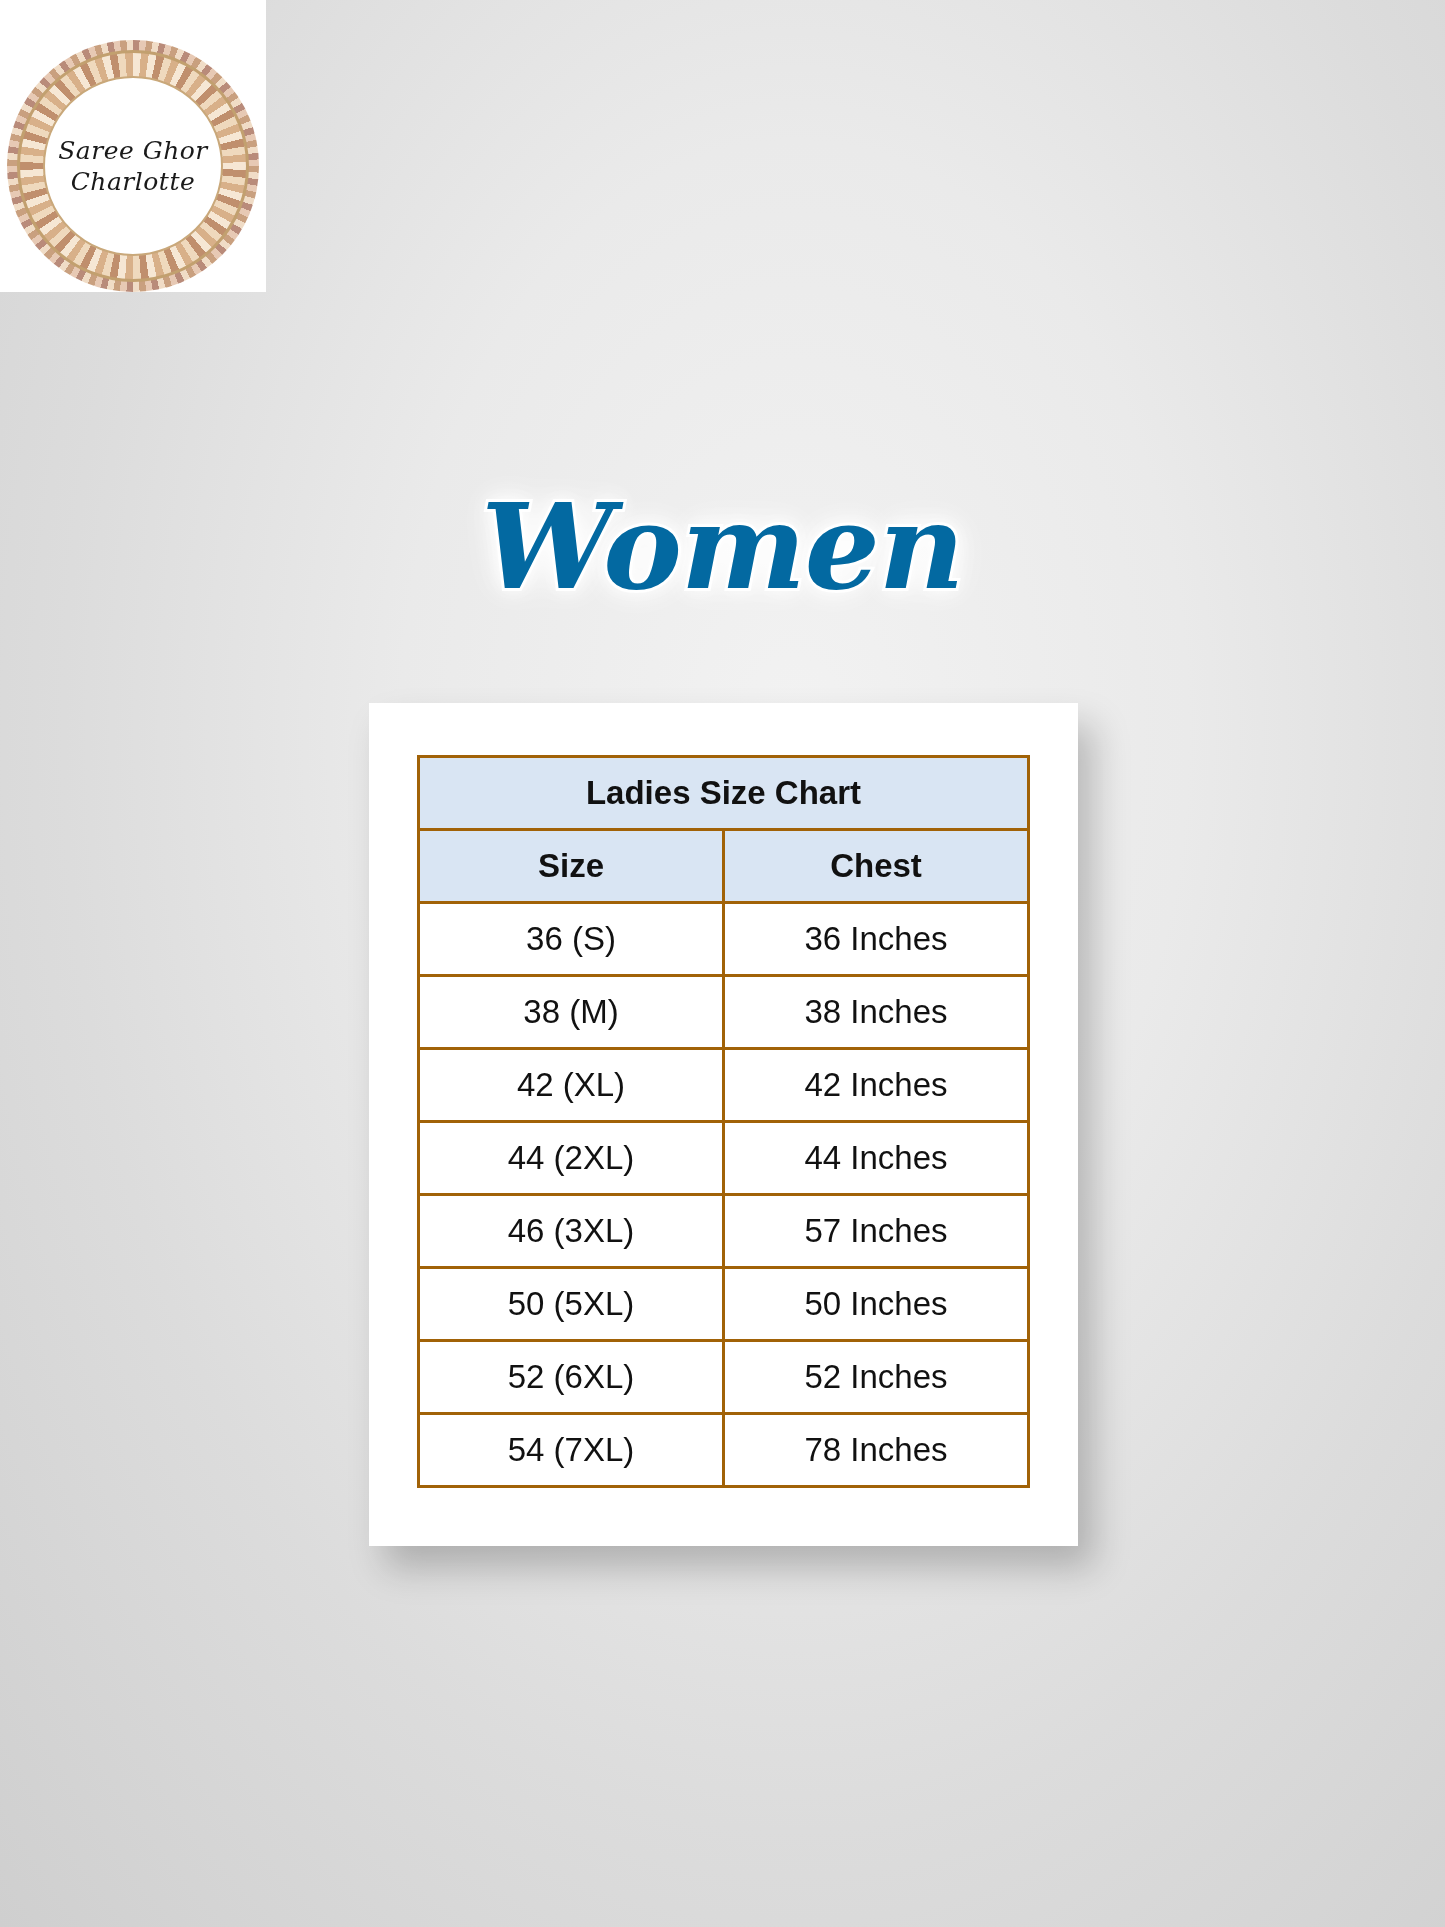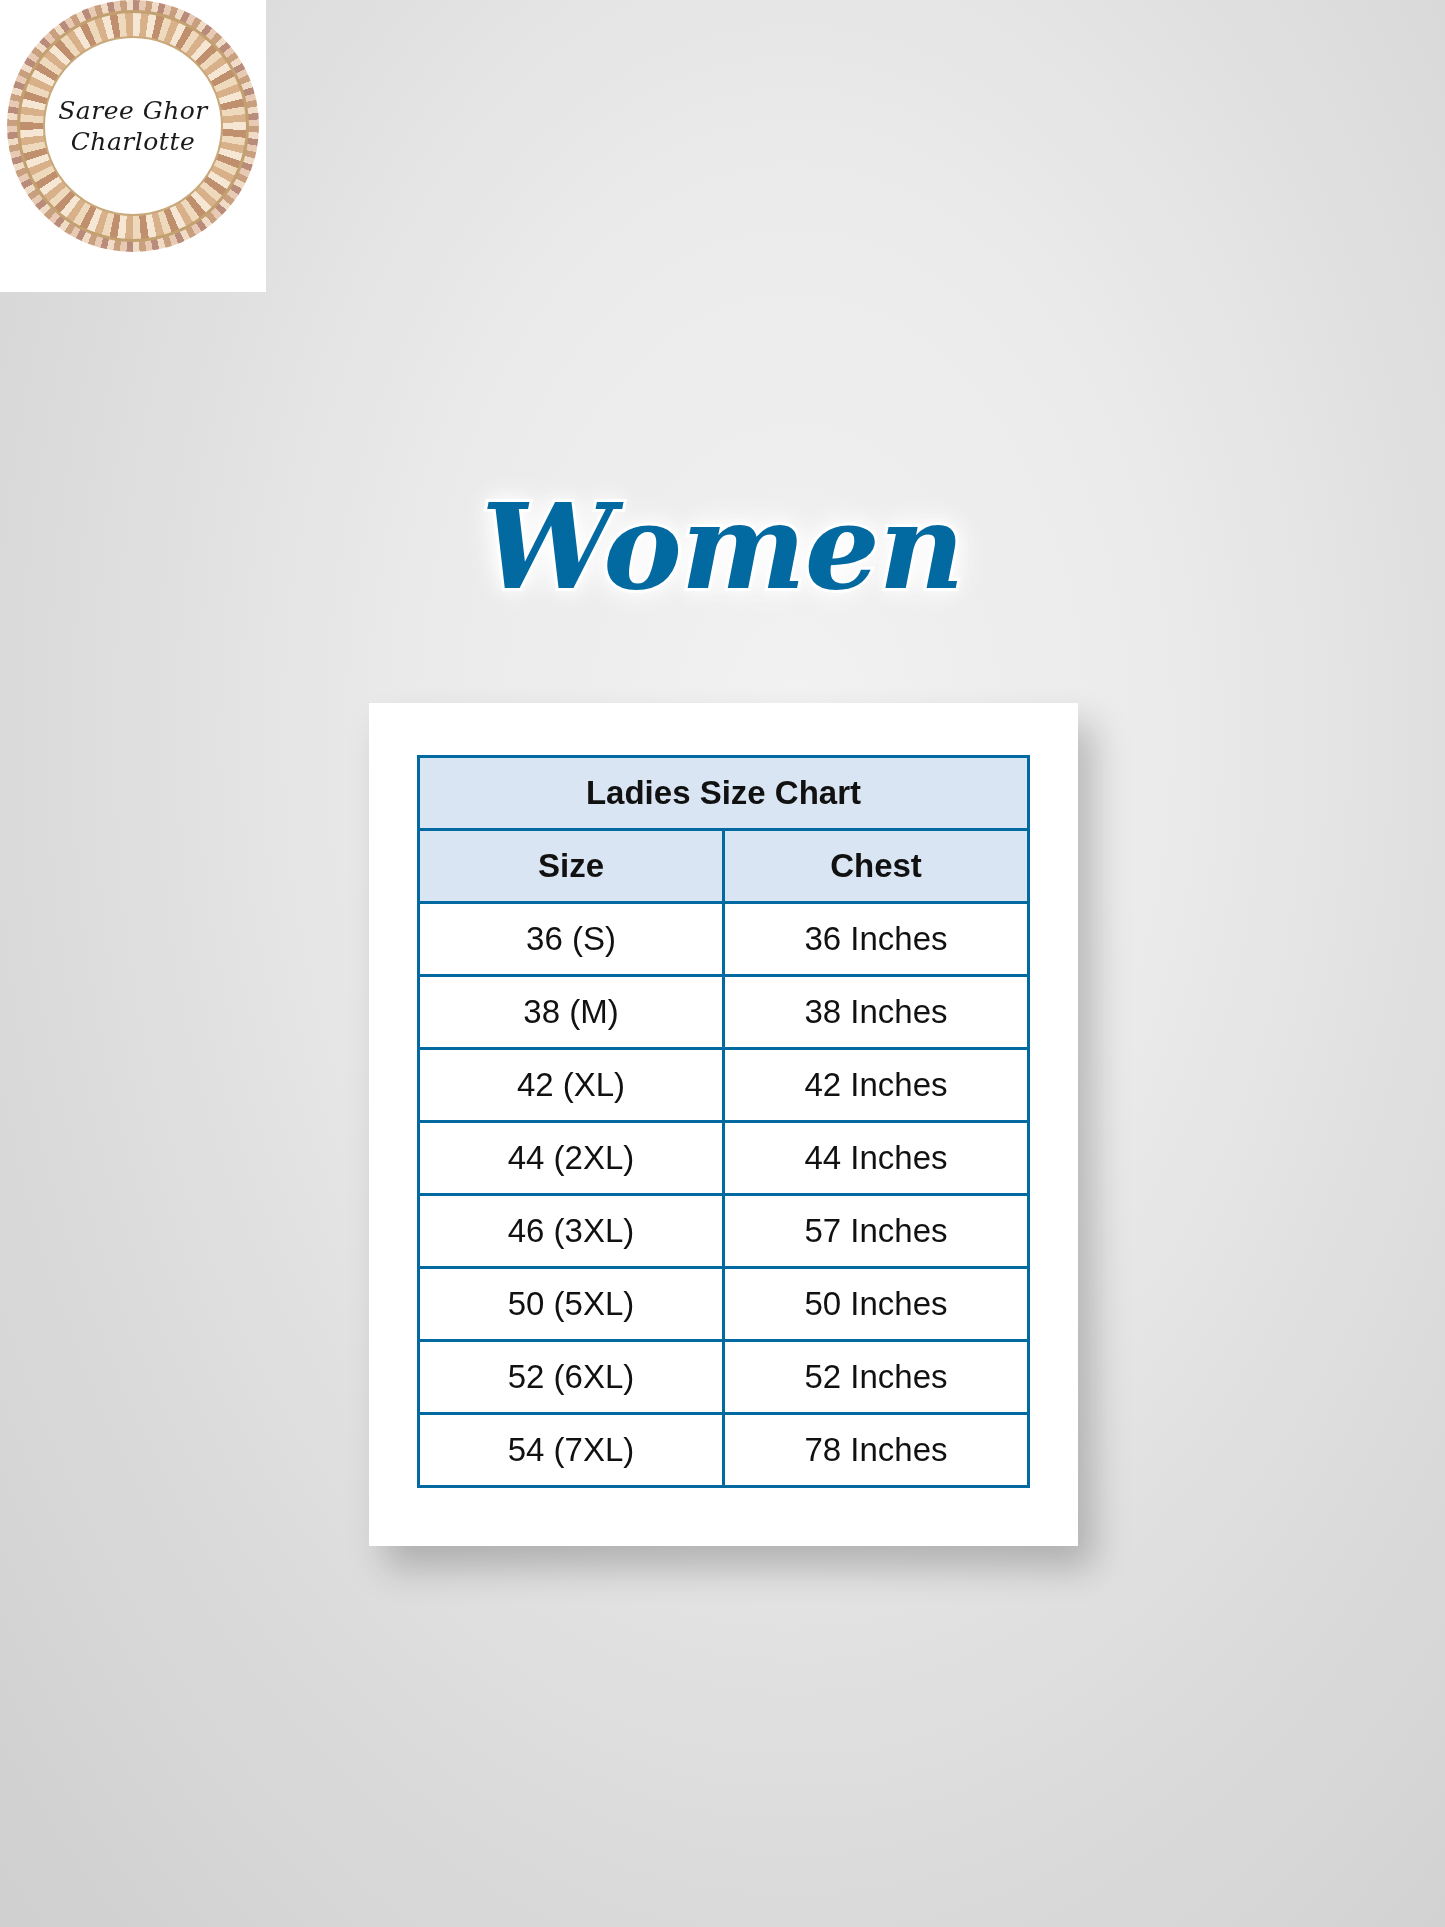--- a/index.html
+++ b/index.html
@@ -17,21 +17,21 @@
 
   
   .logo-box {
     position: absolute;
     left: 0;
     top: 0;
     width: 266px;
     height: 292px;
     background: #ffffff;
     display: flex;
-    align-items: flex-start;
+    align-items: flex-end;
     justify-content: center;
   }
   .logo-ring {
     position: relative;
     width: 252px;
     height: 252px;
     border-radius: 50%;
     background:
       repeating-conic-gradient(from 0deg,
         #b98b7a 0deg 3deg,
@@ -111,21 +111,21 @@
     padding: 52px 48px 58px 48px;
     box-sizing: border-box;
     box-shadow: 16px 22px 34px rgba(0,0,0,0.22);
   }
   table.size-chart {
     width: 100%;
     border-collapse: collapse;
     table-layout: fixed;
   }
   table.size-chart td {
-    border: 3px solid #0369a1;
+    border: 3px solid #a16207;
     text-align: center;
     font-size: 33px;
     color: #111111;
     height: 62px;
     padding: 4px 0;
   }
   td.chart-title {
     background: #d9e5f3;
     font-weight: bold;
     font-size: 36px;

